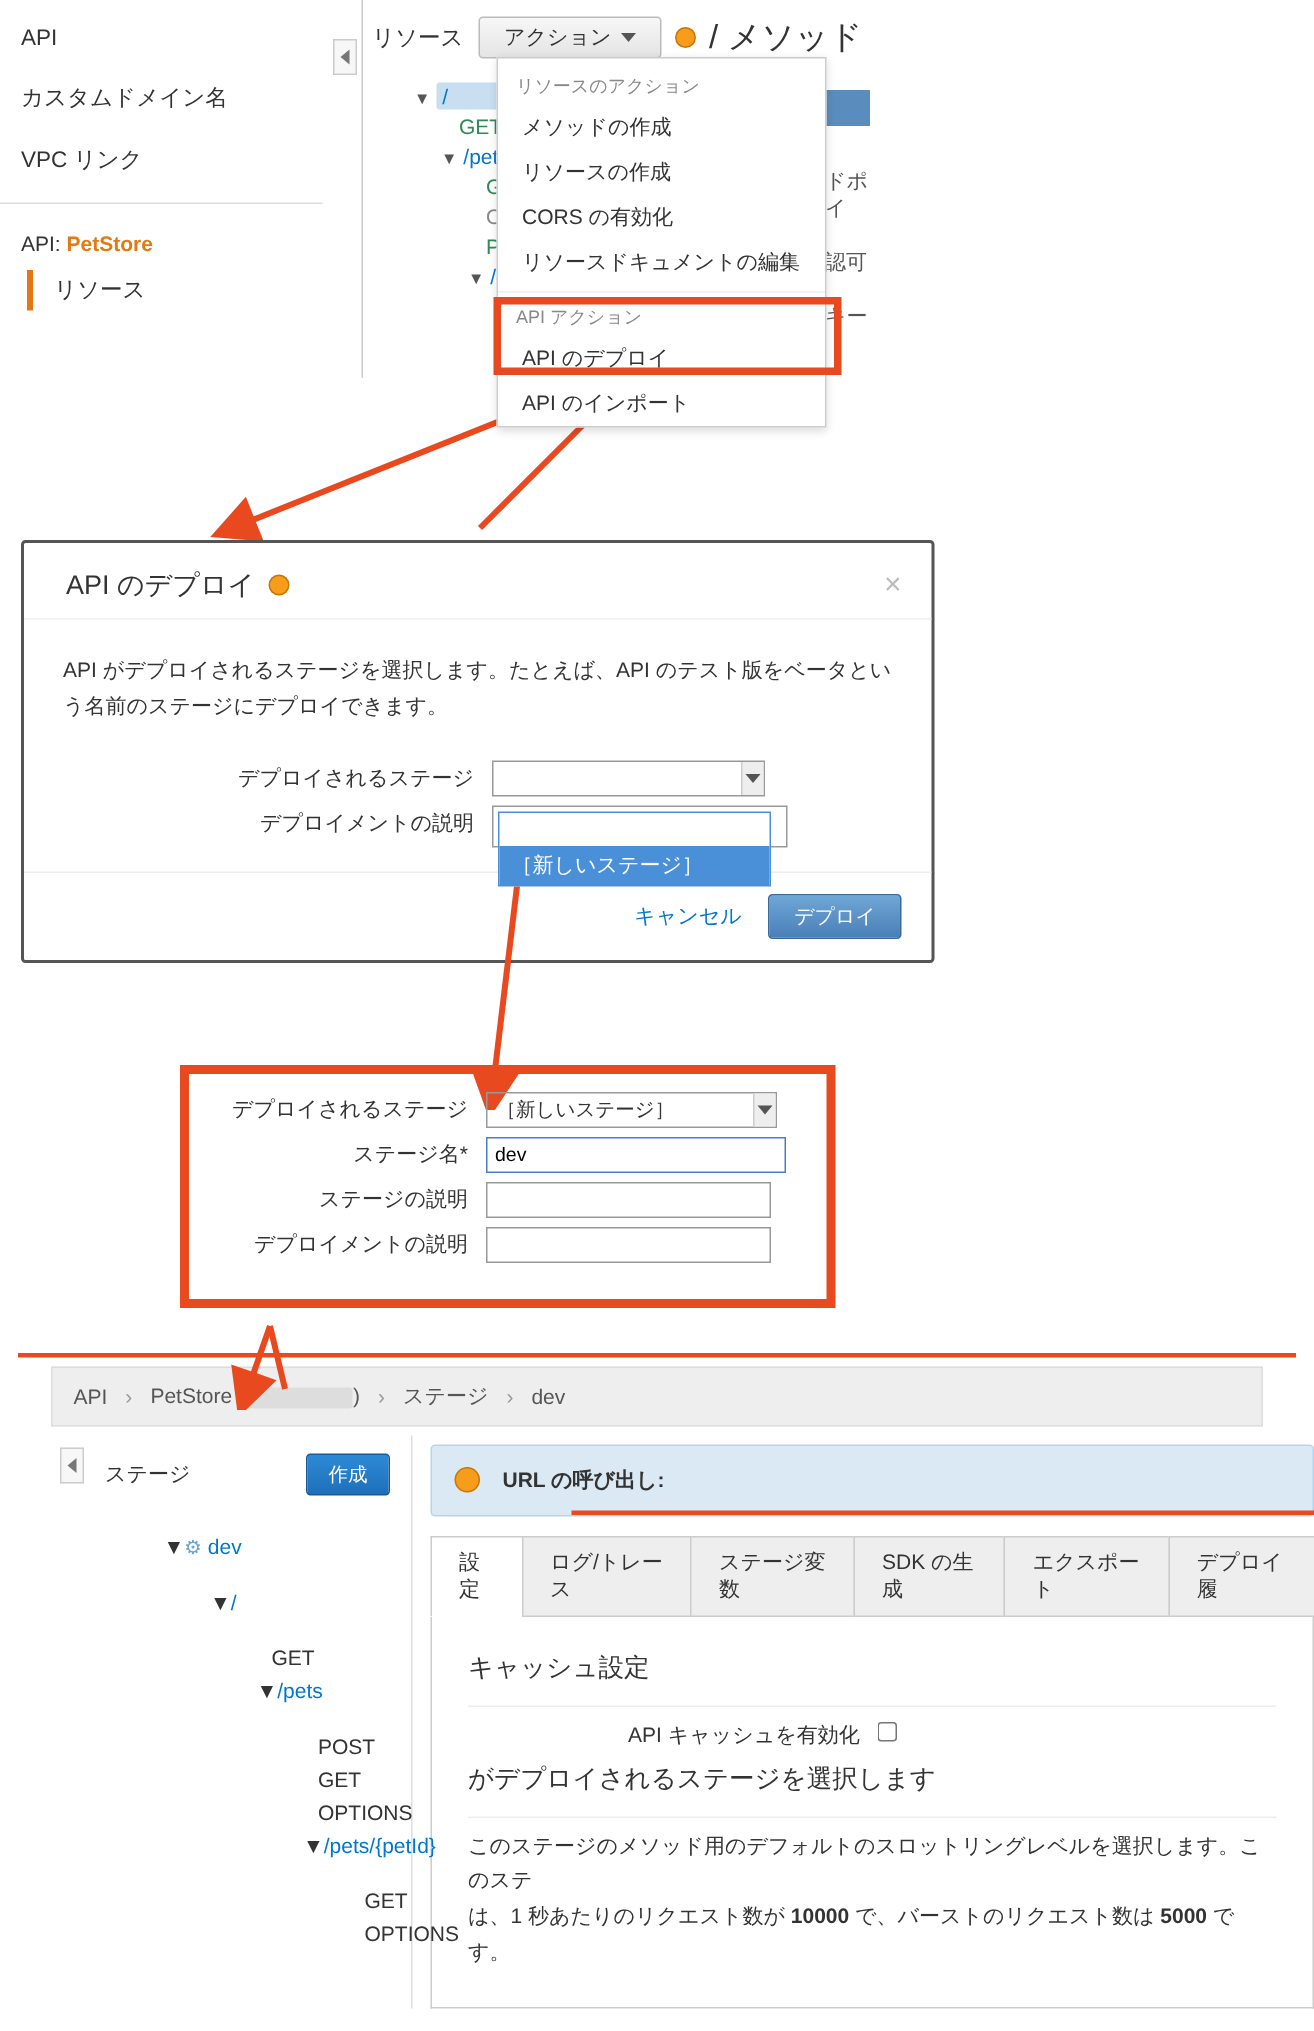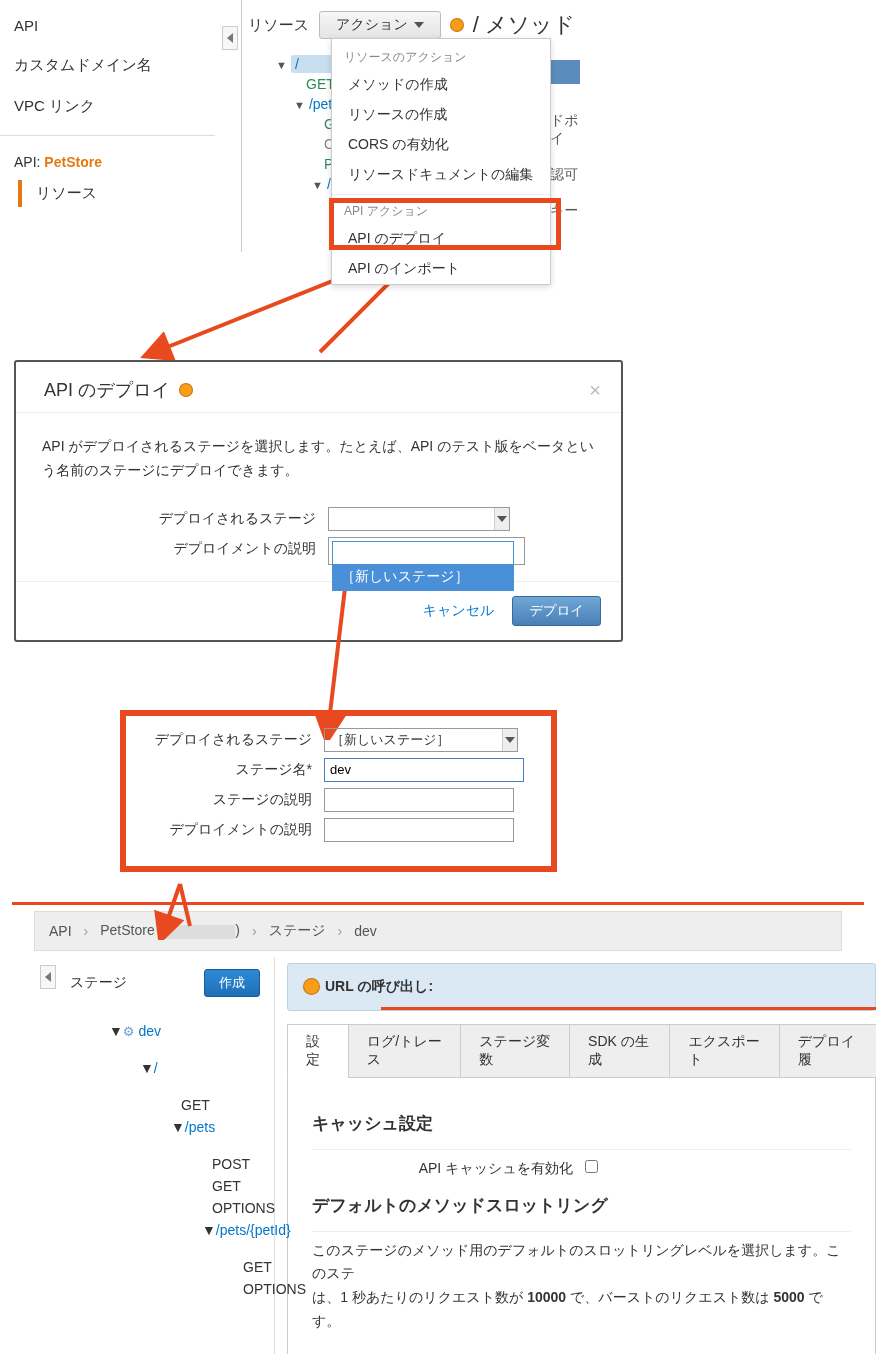--- a/index.html
+++ b/index.html
@@ -65,30 +65,30 @@
 .stage-side{width:240px;border-right:1px solid #ddd;padding-top:6px;position:relative}
 .stage-side .collapse2{position:absolute;left:6px;top:8px;width:14px;height:22px;border:1px solid #ccc;background:#f7f7f7;display:flex;align-items:center;justify-content:center}
 .stage-head{display:flex;align-items:center;padding:6px 14px 6px 36px}
 .make-btn{margin-left:auto;background:linear-gradient(#2d8ad6,#1f6fb8);color:#fff;border:1px solid #1a5a96;border-radius:3px;padding:4px 14px;font-size:13px}
 .stage-tree{padding:2px 0 0 44px;font-size:14px}
 .stage-tree ul{list-style:none;margin:15px;padding-left:16px}
 .stage-tree li{padding:3px 0}
 .gear{color:#6aa3d6;font-size:13px;margin-right:4px}
 .stage-main{flex:1;padding:6px 0 0 12px}
 .stage-main h1{font-size:21px;font-weight:normal;margin:4px 0 18px}
-.url-box{background:#dbe9f5;border:1px solid #b9d4ea;padding:14px 16px;border-radius:3px;display:flex;align-items:center;gap:6px}
+.url-box{background:#dbe9f5;border:1px solid #b9d4ea;padding:14px 16px;border-radius:3px;display:flex;align-items:center;gap:16px}
 .url-box .dot2{width:15px;height:15px;border-radius:50%;background:#f89c1c;box-shadow:0 0 0 1px #c77600}
 .url-box .url-label{font-weight:bold}
 .url-box .url-obsc{display:inline-block;width:70px;height:14px;background:#c3cedb;border-radius:2px;vertical-align:middle}
 .url-underline{height:3px;background:#e8491f;margin:-4px 0 0 94px}
 .tabs{display:flex;margin-top:14px}
 .tabs .tab{border:1px solid #ccc;padding:8px 18px;background:#eee;font-size:14px;margin-right:-1px}
 .tabs .tab.active{background:#fff;border-bottom-color:#fff}
 .tab-content{border:1px solid #ccc;border-top:none;padding:18px 24px}
-.tab-content h3{font-size:17px;font-weight:bold;margin:16px 0 14px}
+.tab-content h3{font-size:17px;font-weight:normal;margin:4px 0 14px}
 .cache-row{text-align:right;padding-right:250px;margin-bottom:8px}
 .tab-content p{line-height:1.7;margin:6px 0}
 svg.arrow-svg{position:absolute;pointer-events:none}
 .triangle-down{width:0;height:0;border-left:5px solid transparent;border-right:5px solid transparent;border-top:6px solid #555;display:inline-block}
 .tri-left{width:0;height:0;border-top:5px solid transparent;border-bottom:5px solid transparent;border-right:6px solid #777;display:inline-block}
 </style>
 </head>
 <body>
 
 <div style="position:relative;width:876px;height:1354px;overflow:hidden">
@@ -304,21 +304,21 @@
       <div class="tab">エクスポート</div>
       <div class="tab">デプロイ履</div>
     </div>
     <div class="tab-content">
       <h3>キャッシュ設定</h3>
       <hr style="border:none;border-top:1px solid #eee">
       <div class="cache-row">
         <span>API キャッシュを有効化</span>
         <input type="checkbox" style="margin-left: 8px;">
       </div>
-      <h3>デフォルトのメソッドスロットリング</h3>
+      <h3>がデプロイされるステージを選択します</h3>
       <hr style="border:none;border-top:1px solid #eee">
       <p>
         <span>このステージのメソッド用のデフォルトのスロットリングレベルを選択します。このステ</span><br>
         <span>は、1 秒あたりのリクエスト数が </span><b>10000</b><span> で、バーストのリクエスト数は </span><b>5000</b><span> です。</span>
         
       </p>
     </div>
   </div>
 </div>
 

